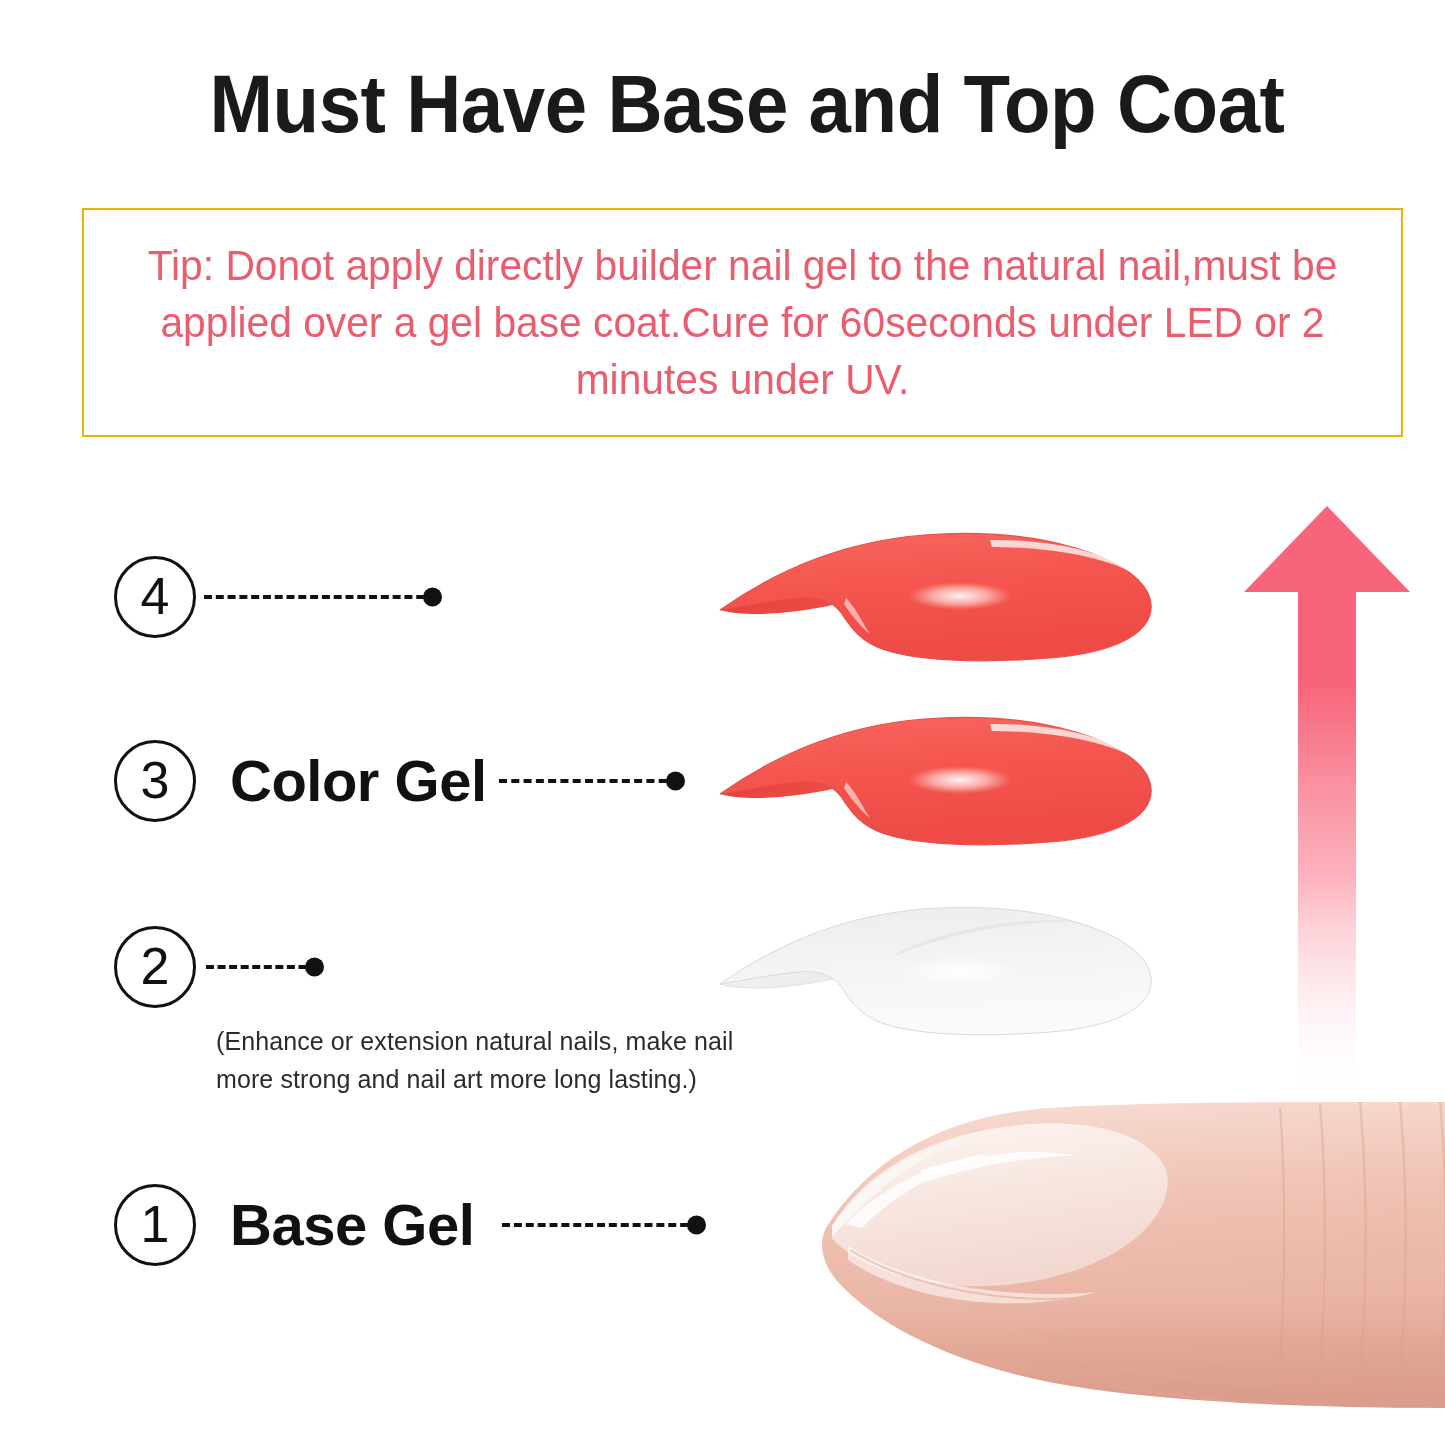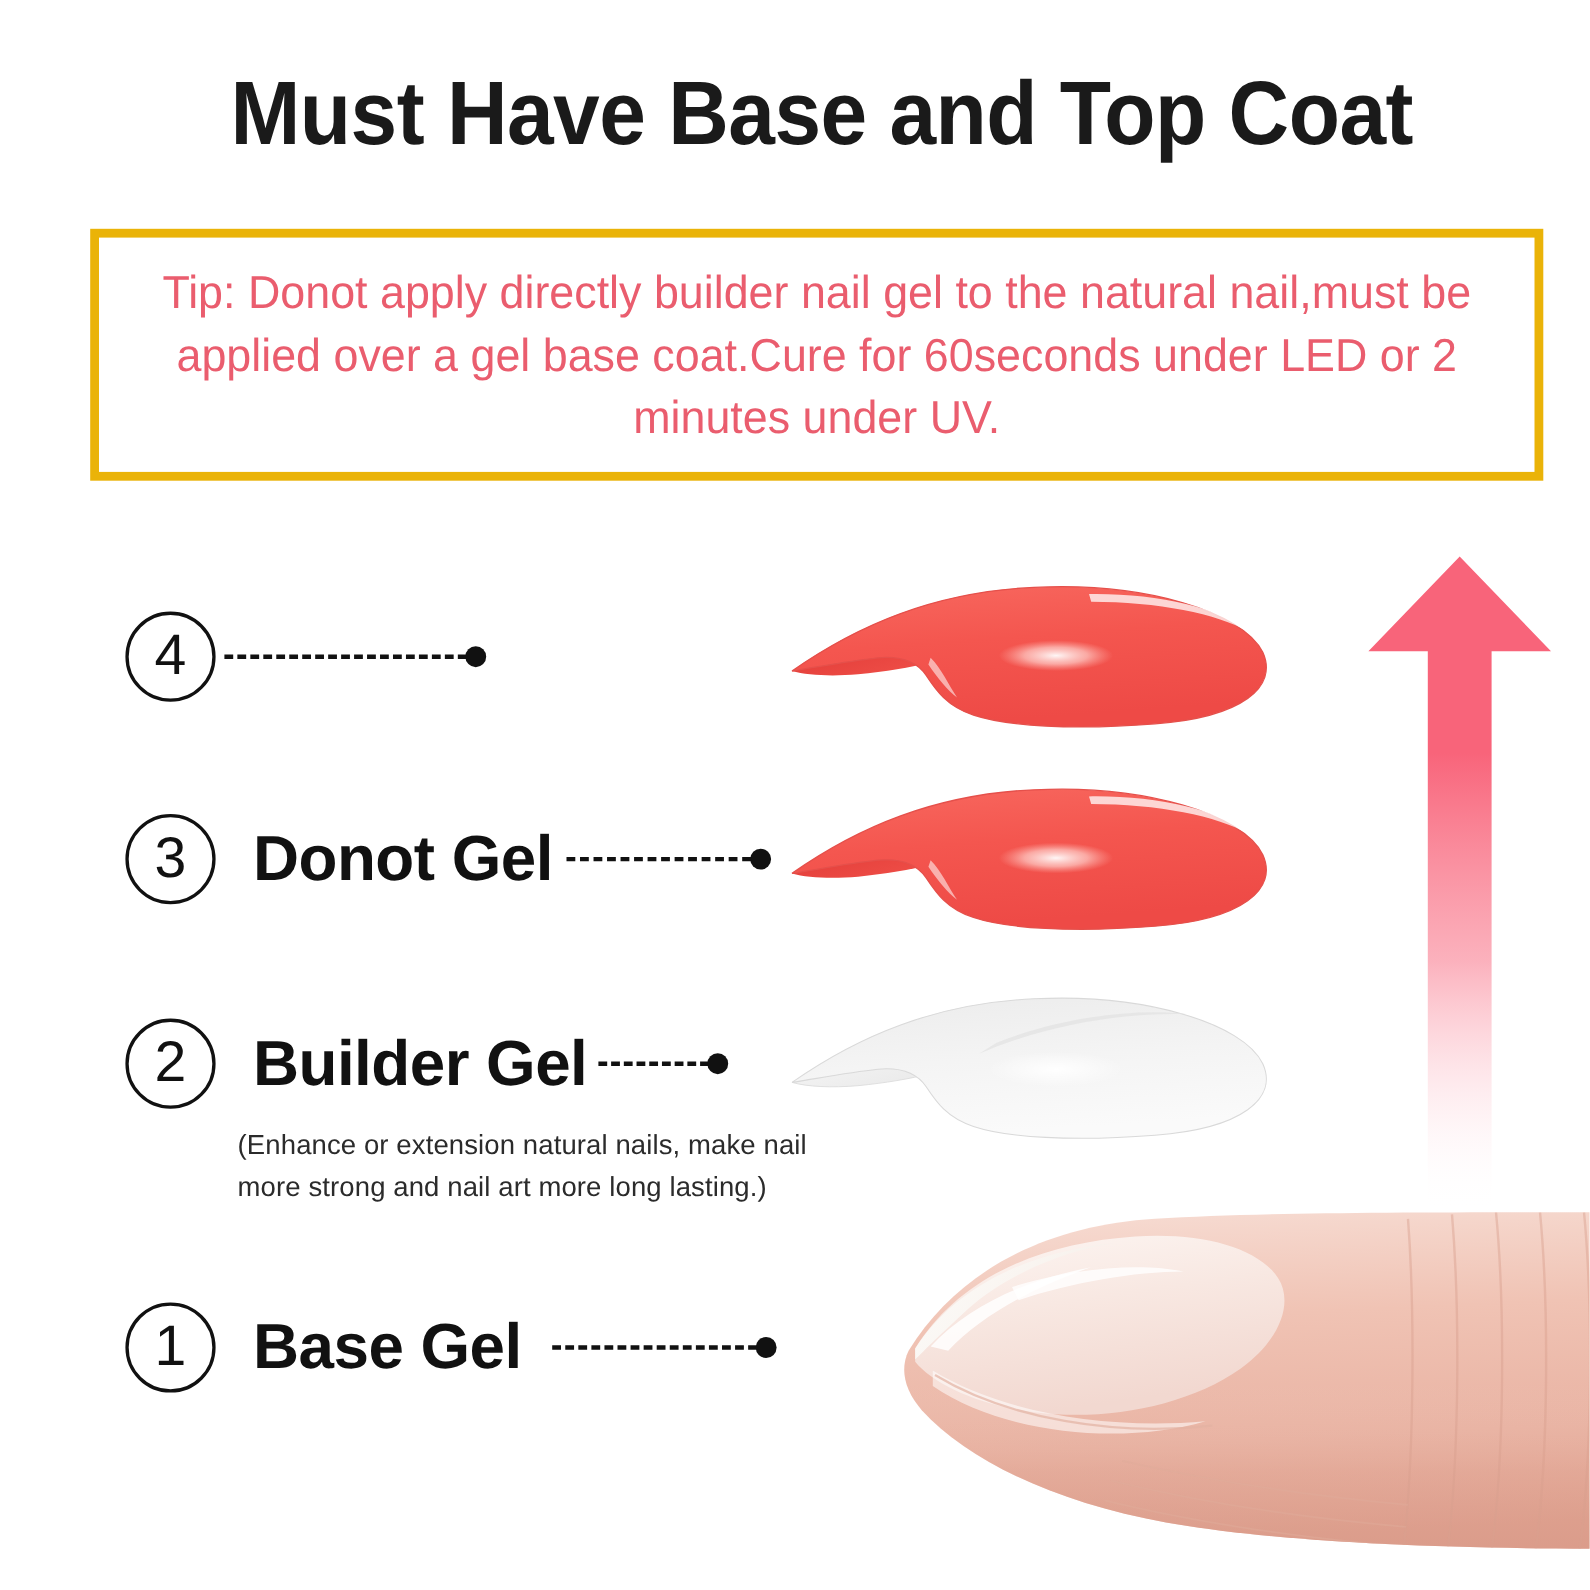--- a/index.html
+++ b/index.html
@@ -37,21 +37,21 @@
     white-space: nowrap;
   }
 
   
   #tip-box {
     position: absolute;
     left: 62px;
     top: 208px;
     width: 1321px;
     height: 229px;
-    border: 8px solid #eab308;
+    border: 2px solid #eab308;
     box-sizing: border-box;
     display: flex;
     align-items: center;
     justify-content: center;
   }
   #tip-text {
     font-family: "Liberation Sans", sans-serif;
     font-weight: 400;
     font-size: 42px;
     line-height: 57px;
@@ -192,32 +192,31 @@
     <span class="step-connector">
       <span class="step-dash"></span>
       <span class="step-dot"></span>
     </span>
   </div>
 
   <div class="step-row" id="row-3">
     <div class="step-circle">
       <span class="step-num">3</span>
     </div>
-    <span class="step-label">Donot Gel</span>
+    <span class="step-label">Color Gel</span>
     <span class="step-connector">
       <span class="step-dash"></span>
       <span class="step-dot"></span>
     </span>
   </div>
 
   <div class="step-row" id="row-2">
     <div class="step-circle">
       <span class="step-num">2</span>
     </div>
-    <span class="step-label">Builder Gel</span>
     <span class="step-connector">
       <span class="step-dash"></span>
       <span class="step-dot"></span>
     </span>
   </div>
 
   <div id="builder-note">(Enhance or extension natural nails, make nail more strong and nail art more long lasting.)</div>
 
   <div class="step-row" id="row-1">
     <div class="step-circle">

